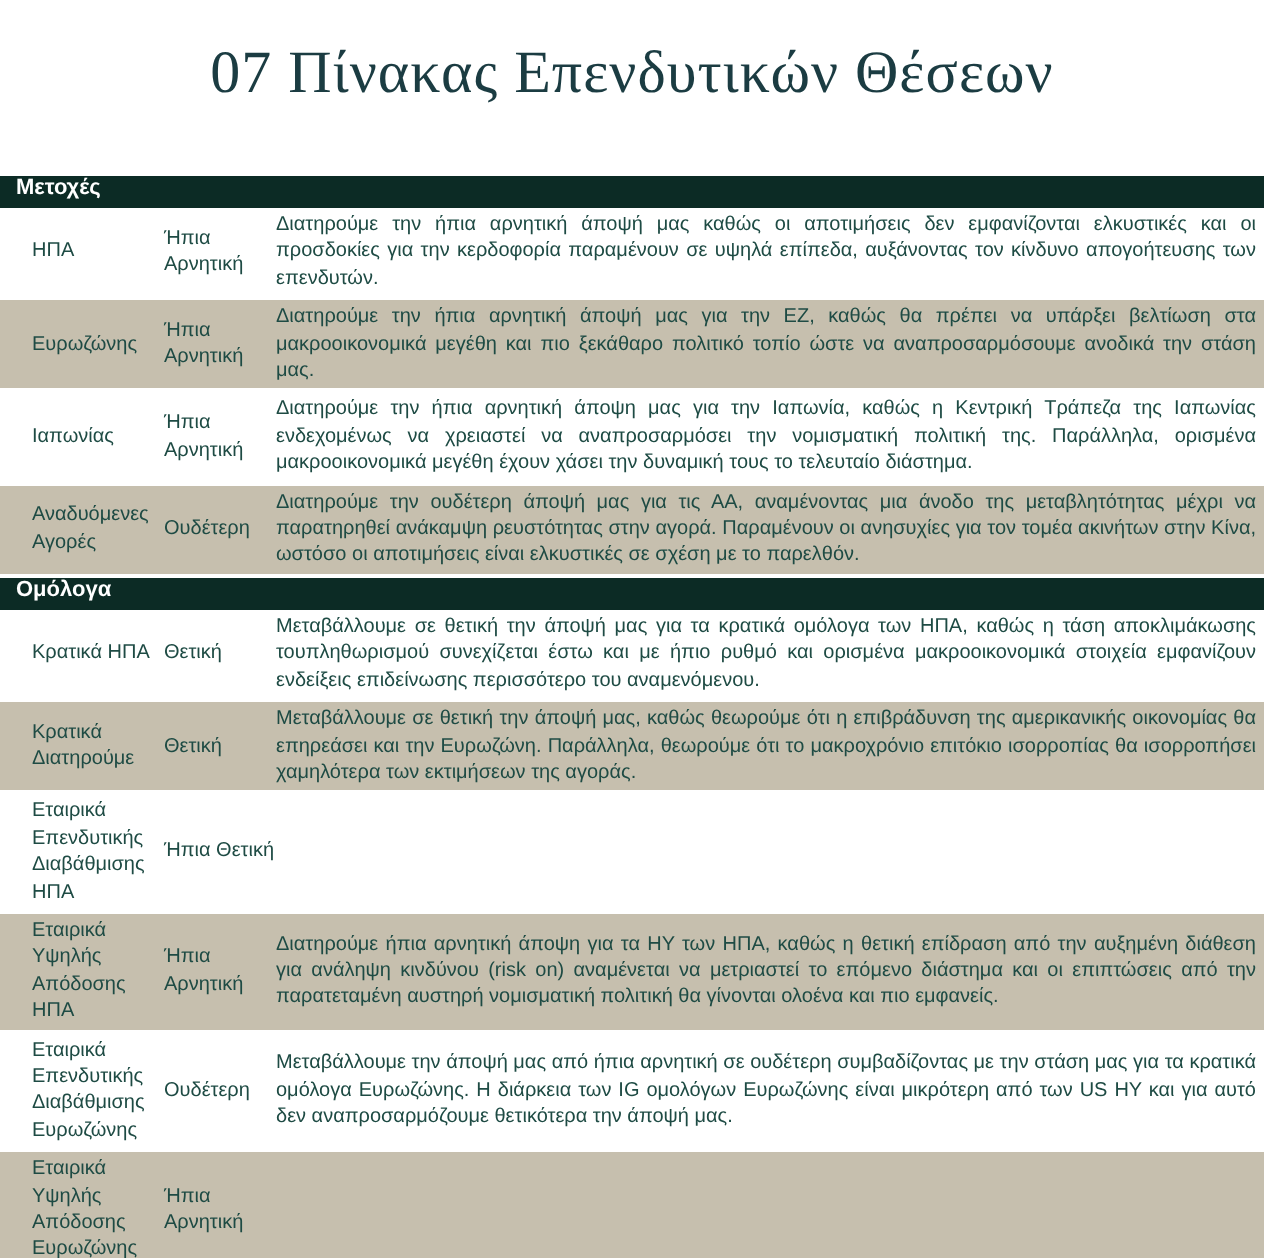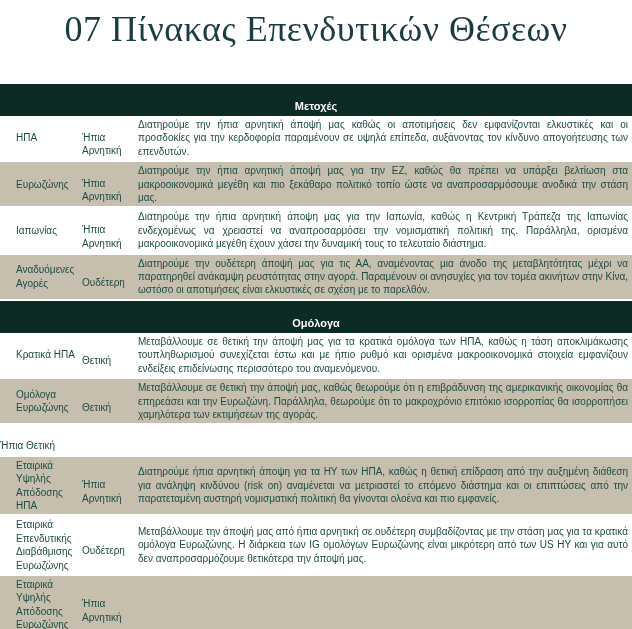--- a/index.html
+++ b/index.html
@@ -8,42 +8,41 @@
     background: #ffffff;
   }
   body {
     width: 632px;
     height: 629px;
     overflow: hidden;
     font-family: "Liberation Sans", "DejaVu Sans", sans-serif;
     color: var(--body-text, #1e4b44);
   }
   .page-title {
-    margin: 0;
+    margin: 12px;
     padding-top: 8px;
     text-align: center;
     font-family: "Liberation Serif", "DejaVu Serif", serif;
     font-weight: 500;
-    font-size: 36px;
+    font-size: 30px;
     letter-spacing: 0.5px;
     color: var(--title-text, #1b3c42);
     font-variant-numeric: oldstyle-nums;
   }
   .positions-table {
     margin-top: 34px;
     width: 632px;
   }
   .section-header {
     background: var(--header-bg, #0c2b25);
     color: var(--header-text, #ffffff);
     font-size: 11px;
     font-weight: bold;
-    padding: 16px 8px 3px 8px;
+    padding: 0 8px 3px 8px;
     line-height: 13px;
-    text-align: center;
   }
   .row {
     display: flex;
     align-items: center;
     border-bottom: 2px solid #ffffff;
     padding: 2px 0;
     font-size: 10px;
     line-height: 13.4px;
     color: var(--body-text, #1e4b44);
   }
@@ -53,21 +52,20 @@
   .cell-label {
     width: 82px;
     box-sizing: border-box;
     padding-left: 16px;
     flex-shrink: 0;
   }
   .cell-stance {
     width: 56px;
     box-sizing: border-box;
     flex-shrink: 0;
-    margin-top: 12px;
   }
   .cell-desc {
     flex: 1;
     text-align: justify;
     padding-right: 4px;
   }
   .bottom-bar {
     height: 6px;
     background: var(--header-bg, #0c2b25);
     width: 632px;
@@ -107,26 +105,27 @@
 
   <div class="section-header">Ομόλογα</div>
 
   <div class="row">
     <div class="cell-label">Κρατικά ΗΠΑ</div>
     <div class="cell-stance">Θετική</div>
     <div class="cell-desc">Μεταβάλλουμε σε θετική την άποψή μας για τα κρατικά ομόλογα των ΗΠΑ, καθώς η τάση αποκλιμάκωσης τουπληθωρισμού συνεχίζεται έστω και με ήπιο ρυθμό και ορισμένα μακροοικονομικά στοιχεία εμφανίζουν ενδείξεις επιδείνωσης περισσότερο του αναμενόμενου.</div>
   </div>
 
   <div class="row alt">
-    <div class="cell-label">Ομόλογα Ευρωζώνης</div>
+    <div class="cell-label">Κρατικά Διατηρούμε</div>
     <div class="cell-stance">Θετική</div>
     <div class="cell-desc">Μεταβάλλουμε σε θετική την άποψή μας, καθώς θεωρούμε ότι η επιβράδυνση της αμερικανικής οικονομίας θα επηρεάσει και την Ευρωζώνη. Παράλληλα, θεωρούμε ότι το μακροχρόνιο επιτόκιο ισορροπίας θα ισορροπήσει χαμηλότερα των εκτιμήσεων της αγοράς.</div>
   </div>
 
   <div class="row">
+    <div class="cell-label">Εταιρικά Επενδυτικής Διαβάθμισης ΗΠΑ</div>
     <div class="cell-stance">Ήπια Θετική</div>
   </div>
 
   <div class="row alt">
     <div class="cell-label">Εταιρικά Υψηλής Απόδοσης ΗΠΑ</div>
     <div class="cell-stance">Ήπια Αρνητική</div>
     <div class="cell-desc">Διατηρούμε ήπια αρνητική άποψη για τα HY των ΗΠΑ, καθώς η θετική επίδραση από την αυξημένη διάθεση για ανάληψη κινδύνου (risk on) αναμένεται να μετριαστεί το επόμενο διάστημα και οι επιπτώσεις από την παρατεταμένη αυστηρή νομισματική πολιτική θα γίνονται ολοένα και πιο εμφανείς.</div>
   </div>
 
   <div class="row">

